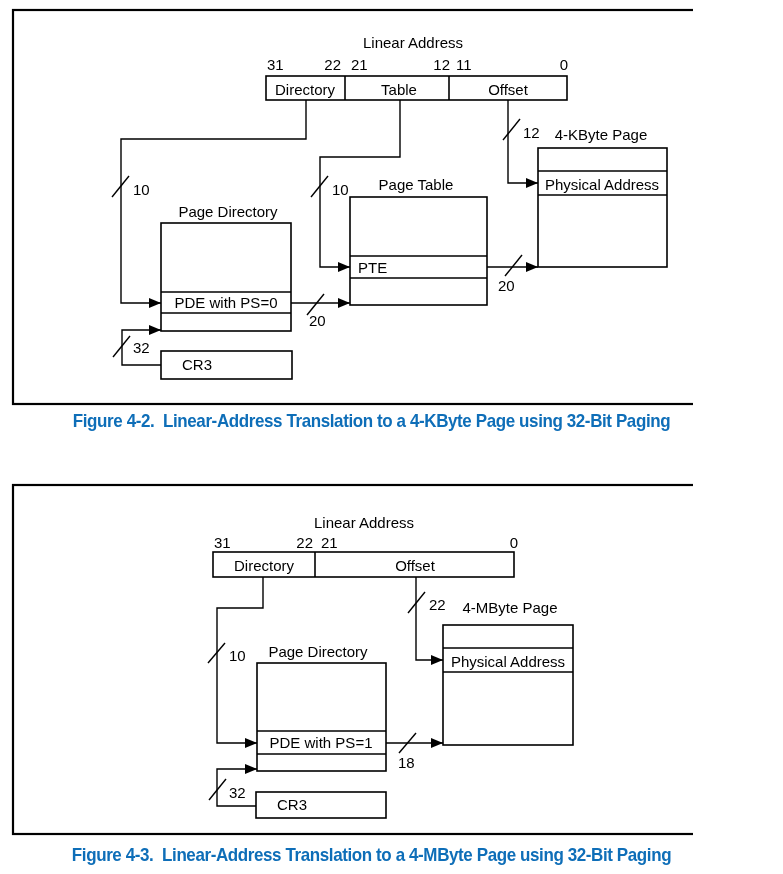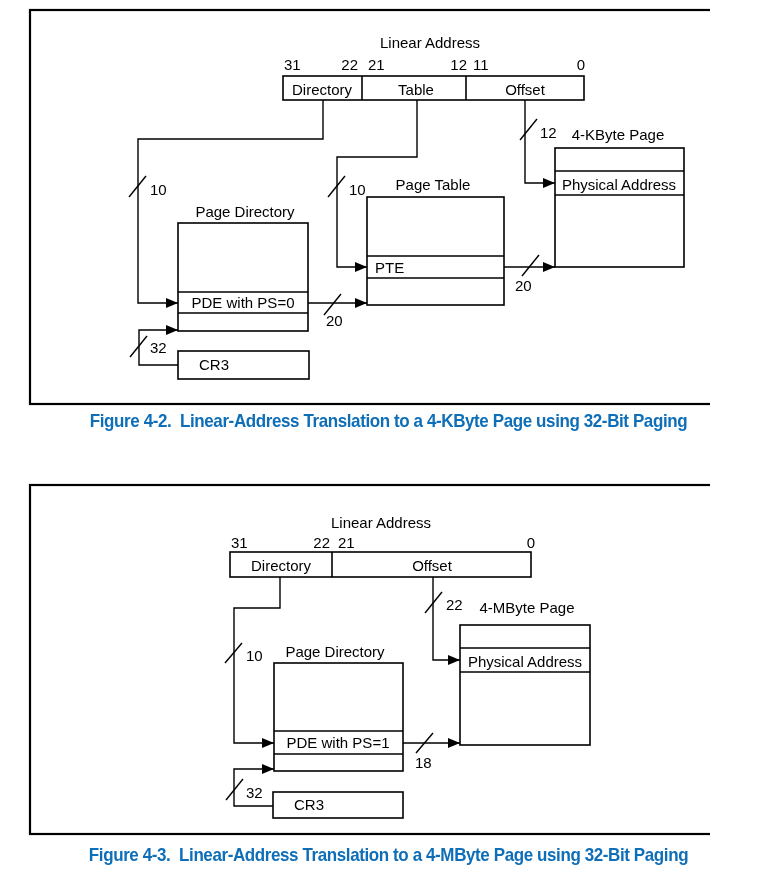--- a/index.html
+++ b/index.html
@@ -3,21 +3,20 @@
 <meta charset="utf-8">
 <style>
   html, body { margin: 0; padding: 0; background: #ffffff; }
   .page {
     position: relative;
     width: 693px;
     height: 874px;
     background: var(--paper, #ffffff);
     font-family: "Liberation Sans", sans-serif;
     overflow: hidden;
-    margin-left: 17px;
   }
   .diagram-svg { position: absolute; top: 0; left: 0; }
   .diagram-svg text {
     font-family: "Liberation Sans", sans-serif;
     font-size: 15px;
     fill: var(--ink, #000);
   }
   .diagram-svg .mid { text-anchor: middle; }
   .diagram-svg .end { text-anchor: end; }
   .outer { fill: none; stroke: var(--ink, #000); stroke-width: 2.2; }

